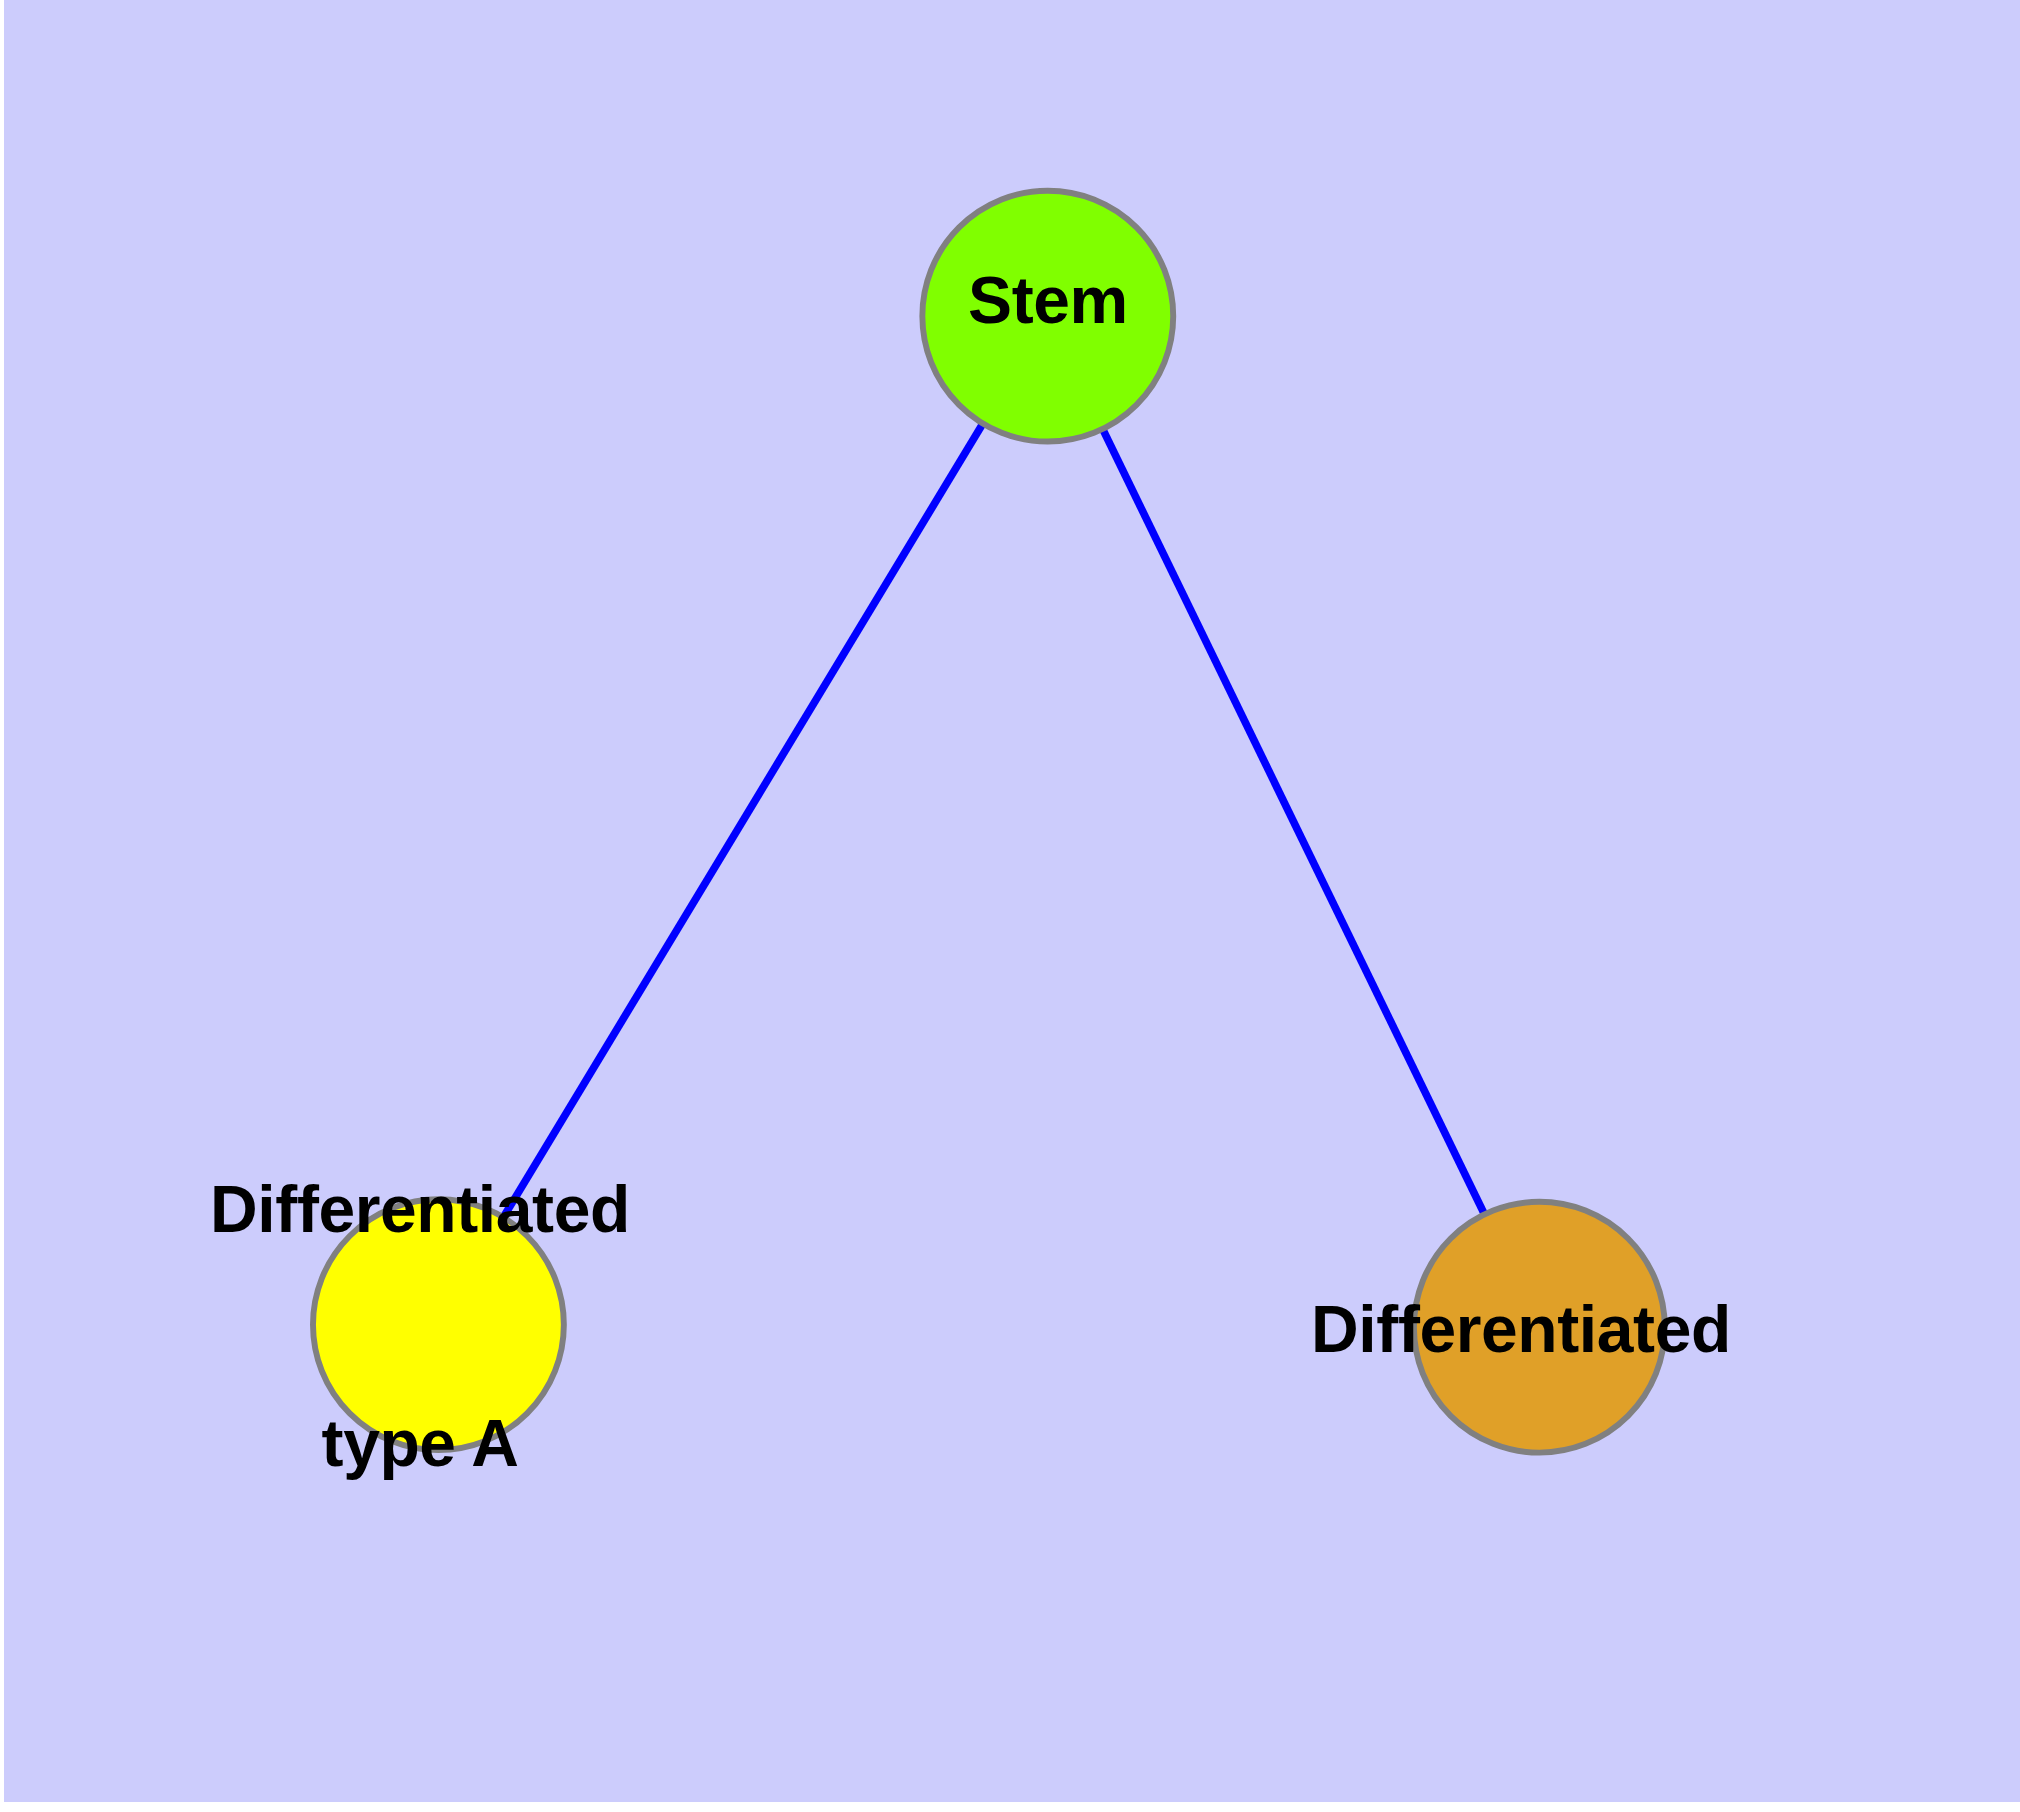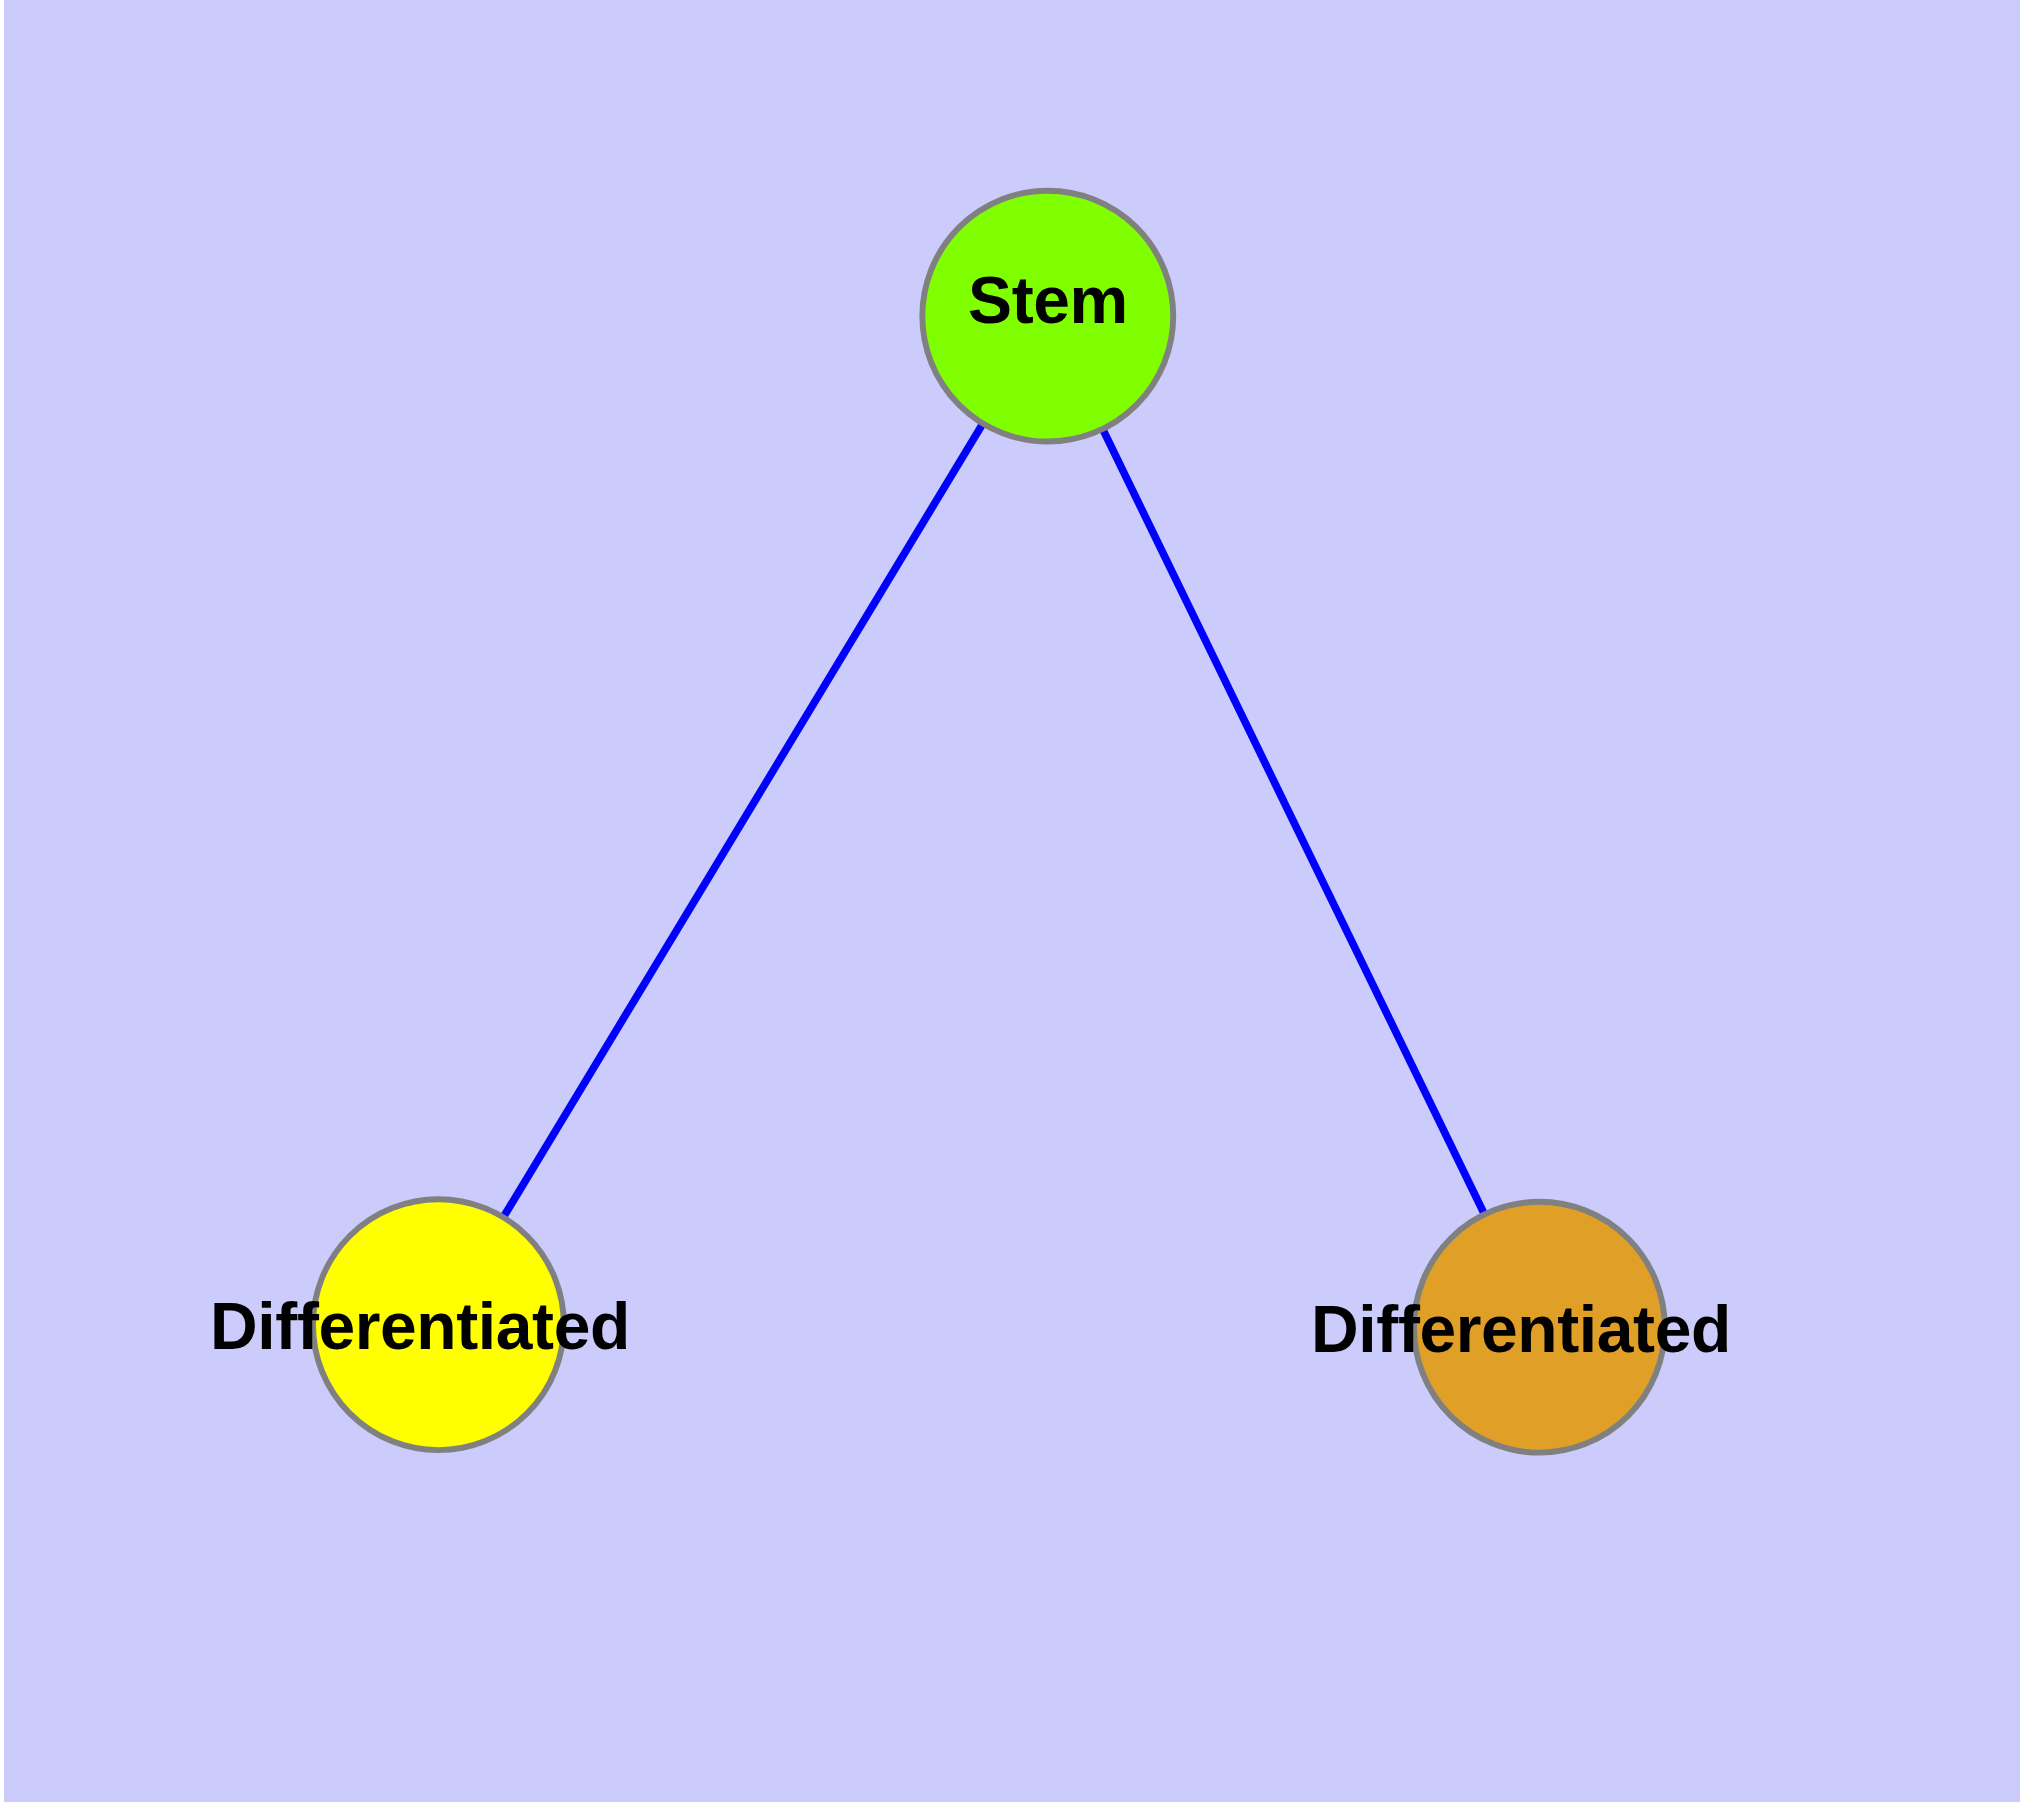--- a/index.html
+++ b/index.html
@@ -61,20 +61,21 @@
       <circle cx="1236" cy="373" r="148" fill="#80ff00" stroke="#808080" stroke-width="7"></circle>
       <circle cx="517" cy="1563" r="148" fill="#ffff00" stroke="#808080" stroke-width="7"></circle>
       <circle cx="1816" cy="1566" r="148" fill="#e0a028" stroke="#808080" stroke-width="7"></circle>
     </g>
   </svg>
 
   <div class="node-label" style="left:1048px; top:300px;">Stem</div>
 
   <div class="node-label" style="left:420px; top:1326px;">
     <div>Differentiated</div>
+    <div>type A</div>
   </div>
 
   <div class="node-label" style="left:1521px; top:1329px;">
     <div>Differentiated</div>
   </div>
 
 </div>
 
 
 </body></html>

